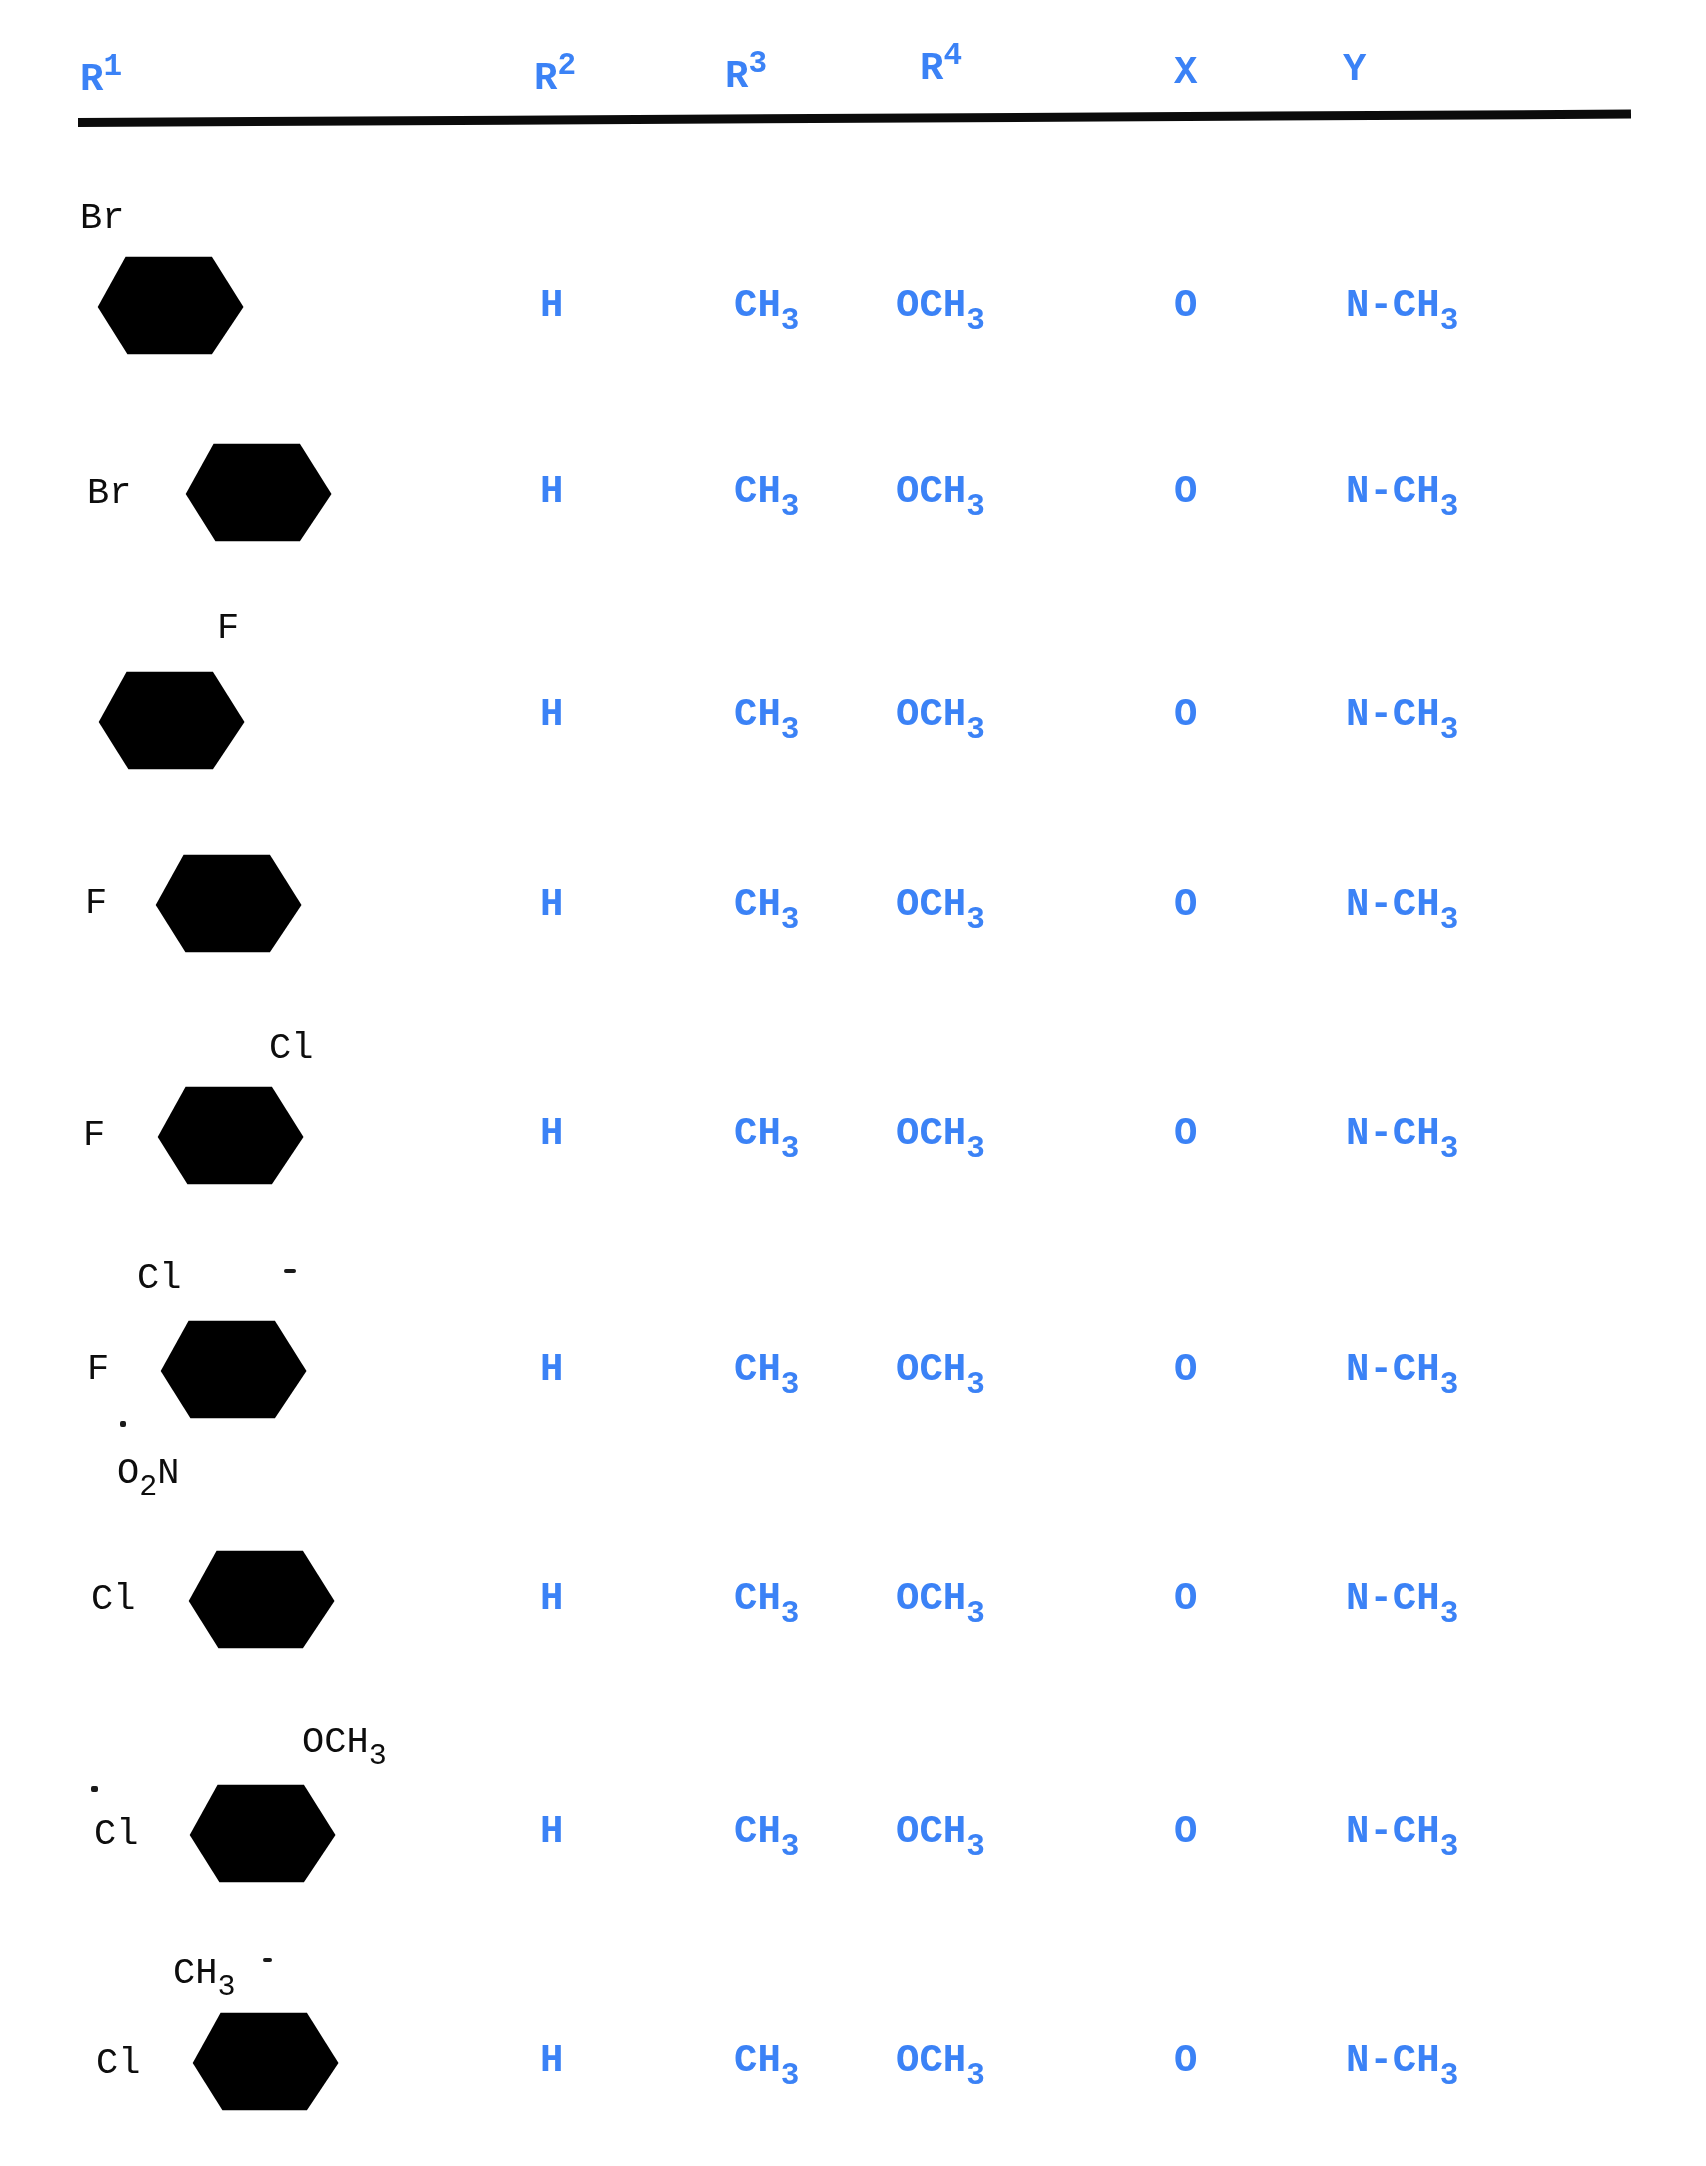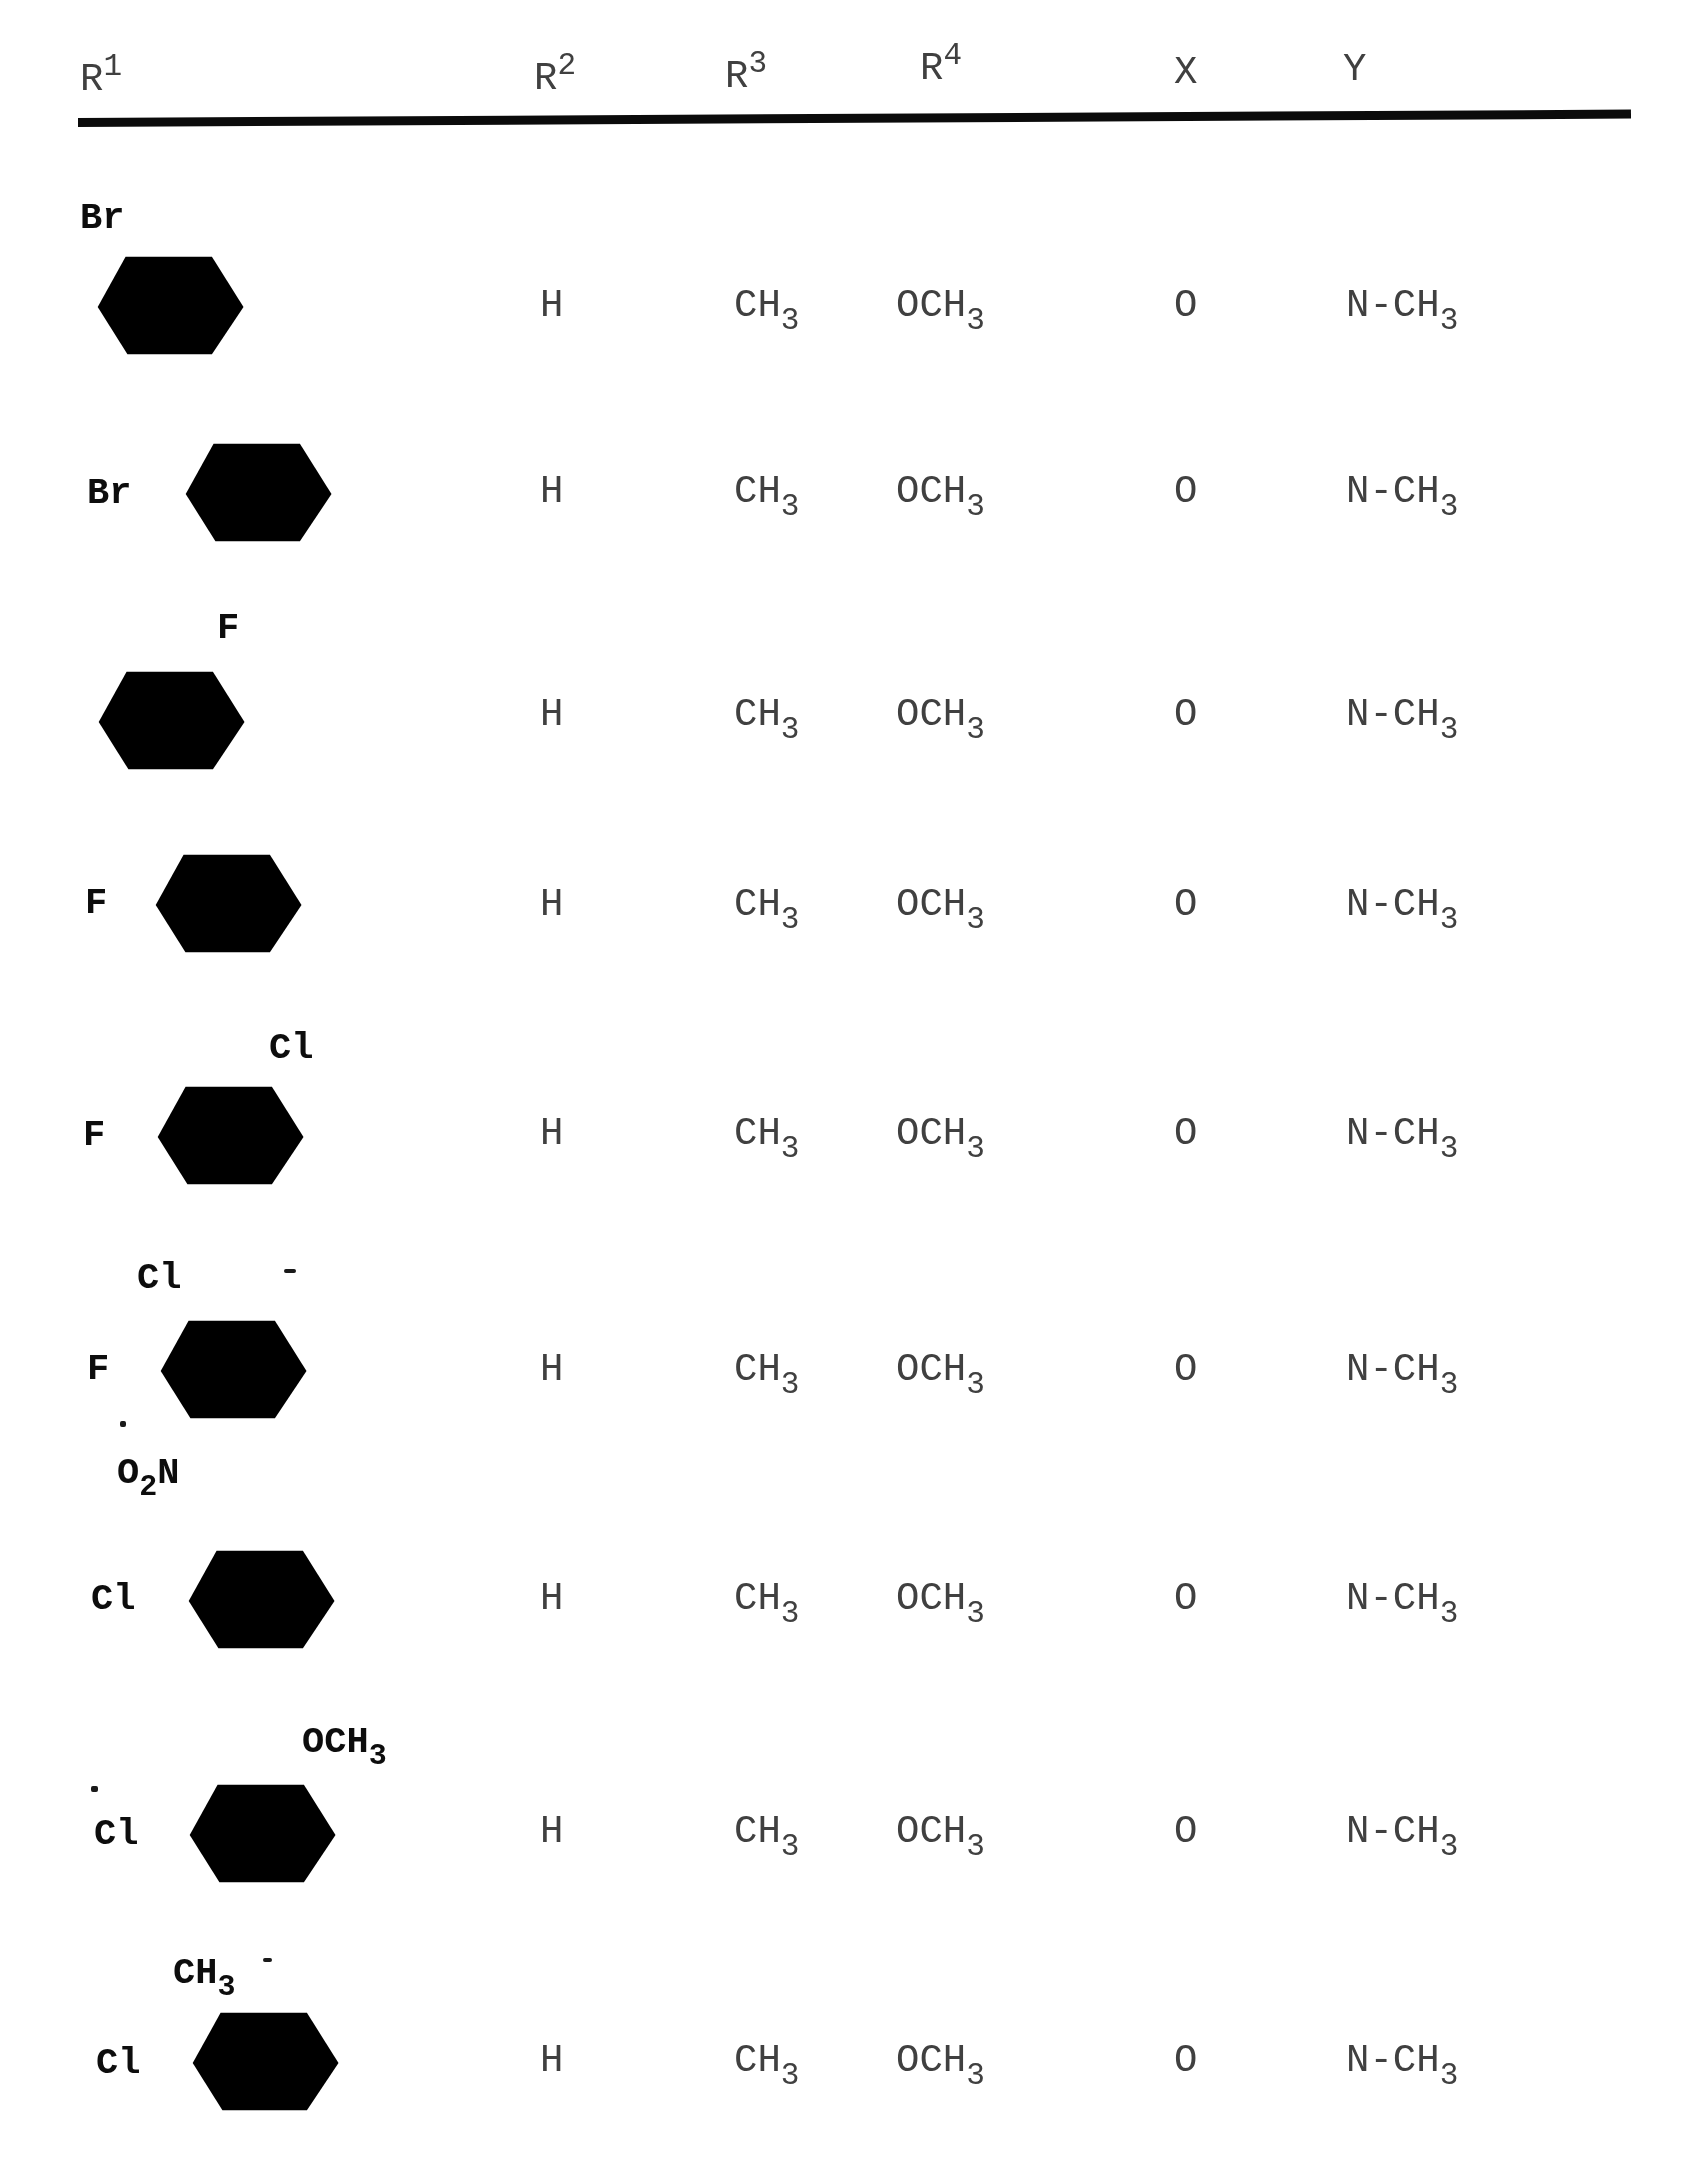--- a/index.html
+++ b/index.html
@@ -6,31 +6,31 @@
   #page{
     position:relative;
     width:1707px;height:2167px;
     background:#ffffff;
     overflow:hidden;
     font-family:"Liberation Mono","DejaVu Sans Mono",monospace;
     color:#0d0d0d;
   }
   .hdr,.val{
     position:absolute;
-    font-weight:normal;
+    font-weight:bold;
     font-size:39px;
     line-height:43px;
     white-space:nowrap;
-    color:#404040;
+    color:#3b82f6;
   }
   .sup{font-size:31px;position:relative;top:-15px;}
   .sub{font-size:31px;position:relative;top:13px;}
   .slabel{
     position:absolute;
-    font-weight:bold;
+    font-weight:normal;
     font-size:37px;
     line-height:41px;
     white-space:nowrap;
     color:#0d0d0d;
   }
   .slabel .sub{font-size:30px;top:12px;}
   .rule{
     position:absolute;
     left:78px;top:118px;
     width:1553px;height:9.3px;

